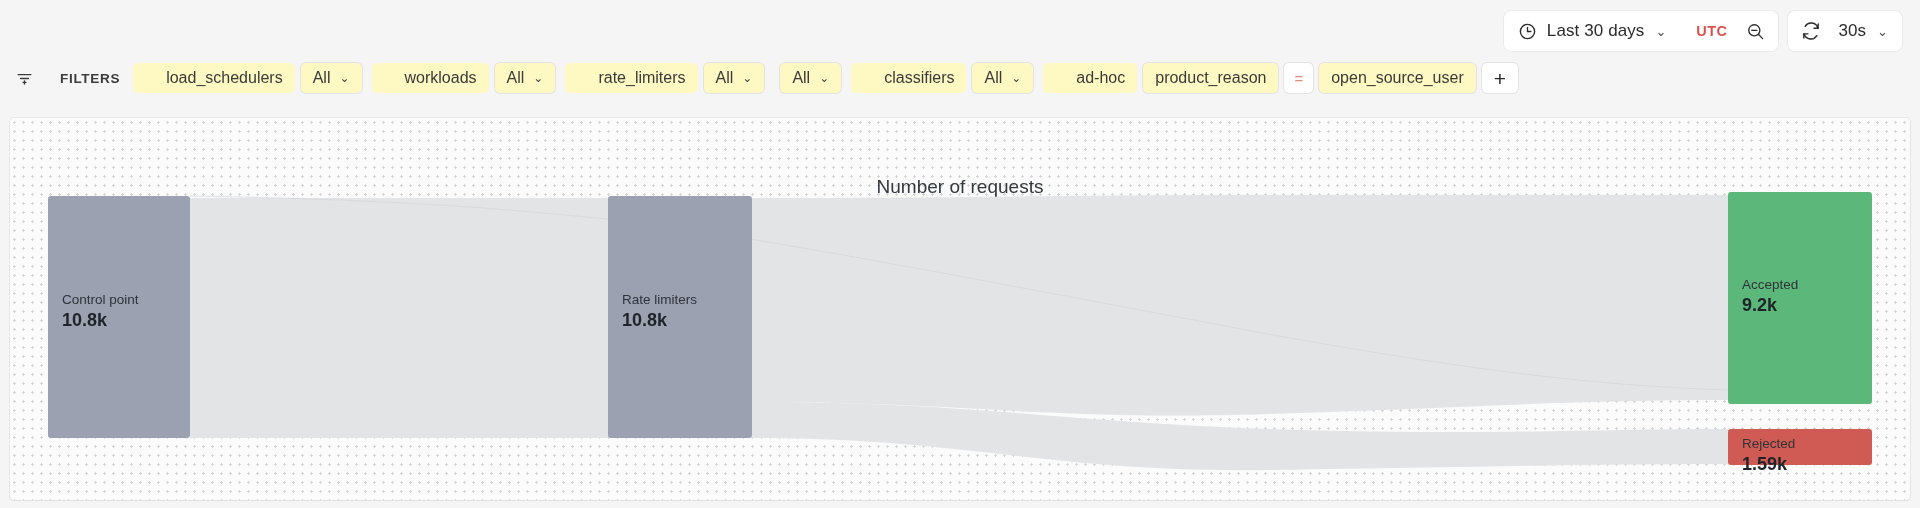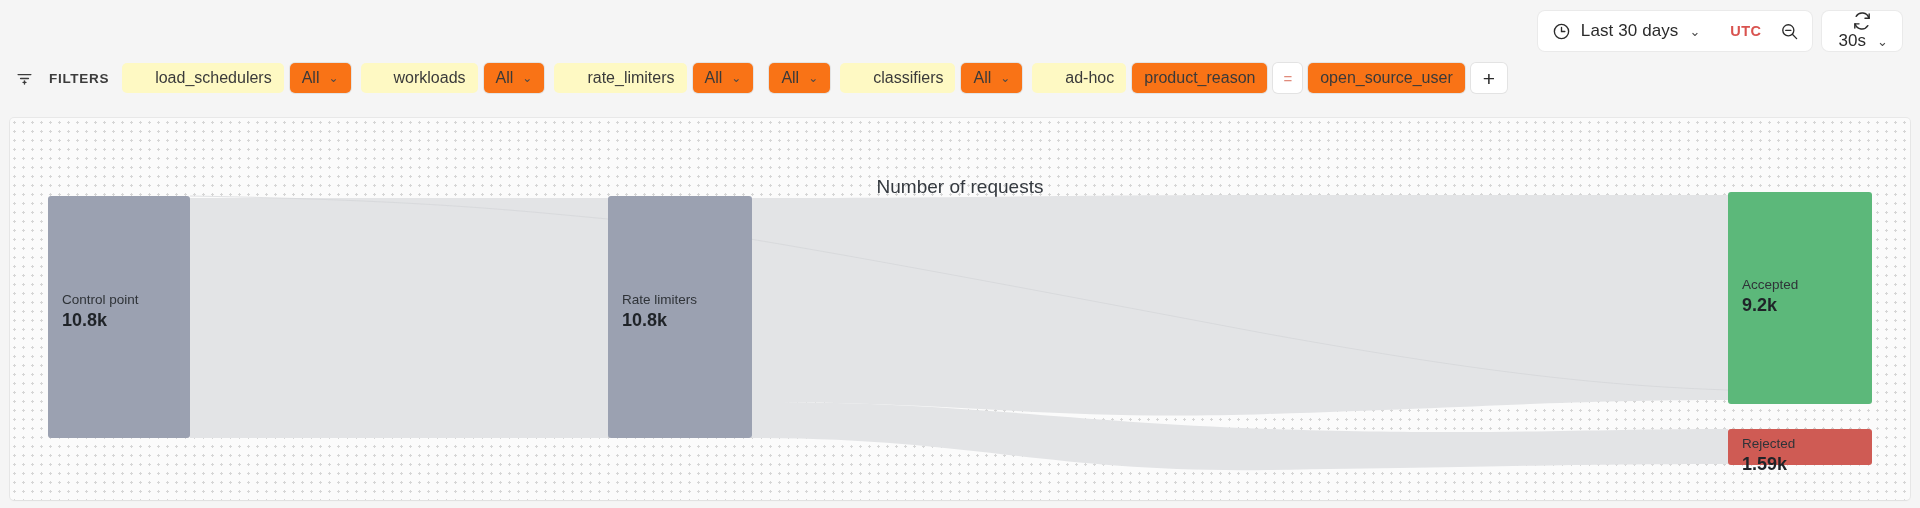--- a/index.html
+++ b/index.html
@@ -33,21 +33,21 @@
   }
   .tb-group {
     display: flex;
     align-items: center;
     background: #ffffff;
     border-radius: 7px;
     height: 40px;
     padding: 0 6px;
     box-shadow: 0 0 0 1px rgba(0,0,0,0.045);
   }
-  .tb-group + .tb-group { margin-left: 10px; flex-direction: column; }
+  .tb-group + .tb-group { margin-left: 10px; }
   .tb-item {
     display: flex;
     align-items: center;
     height: 32px;
     padding: 0 8px;
     border-radius: 5px;
     color: #2b2b2b;
     font-size: 17px;
     white-space: nowrap;
   }
@@ -82,41 +82,41 @@
   }
   .filters-label {
     display: flex;
     align-items: center;
     margin-right: 13px;
     color: #3c3c3c;
     font-size: 13.5px;
     font-weight: bold;
     letter-spacing: .7px;
   }
-  .filters-label .txt { margin-left: 16px; }
+  .filters-label .txt { margin-left: 27px; }
 
   .fgroup { display: flex; align-items: center; margin-right: 10px; }
 
   .pill {
     display: flex;
     align-items: center;
     height: 30px;
     padding: 0 12px;
     border-radius: 5px;
     font-size: 16px;
     color: #3a3a3a;
     white-space: nowrap;
     box-sizing: border-box;
   }
   .pill.key {
     background: #fef9c3;
     padding-left: 33px;
   }
   .pill.val {
-    background: #f97316;
+    background: #fef9c3;
     box-shadow: 0 0 0 1px rgba(0,0,0,0.07);
     margin-left: 6px;
   }
   .pill.val .caret {
     margin-left: 9px;
     font-size: 12px;
     color: #4a4a4a;
     line-height: 1;
   }
   .pill.op {

